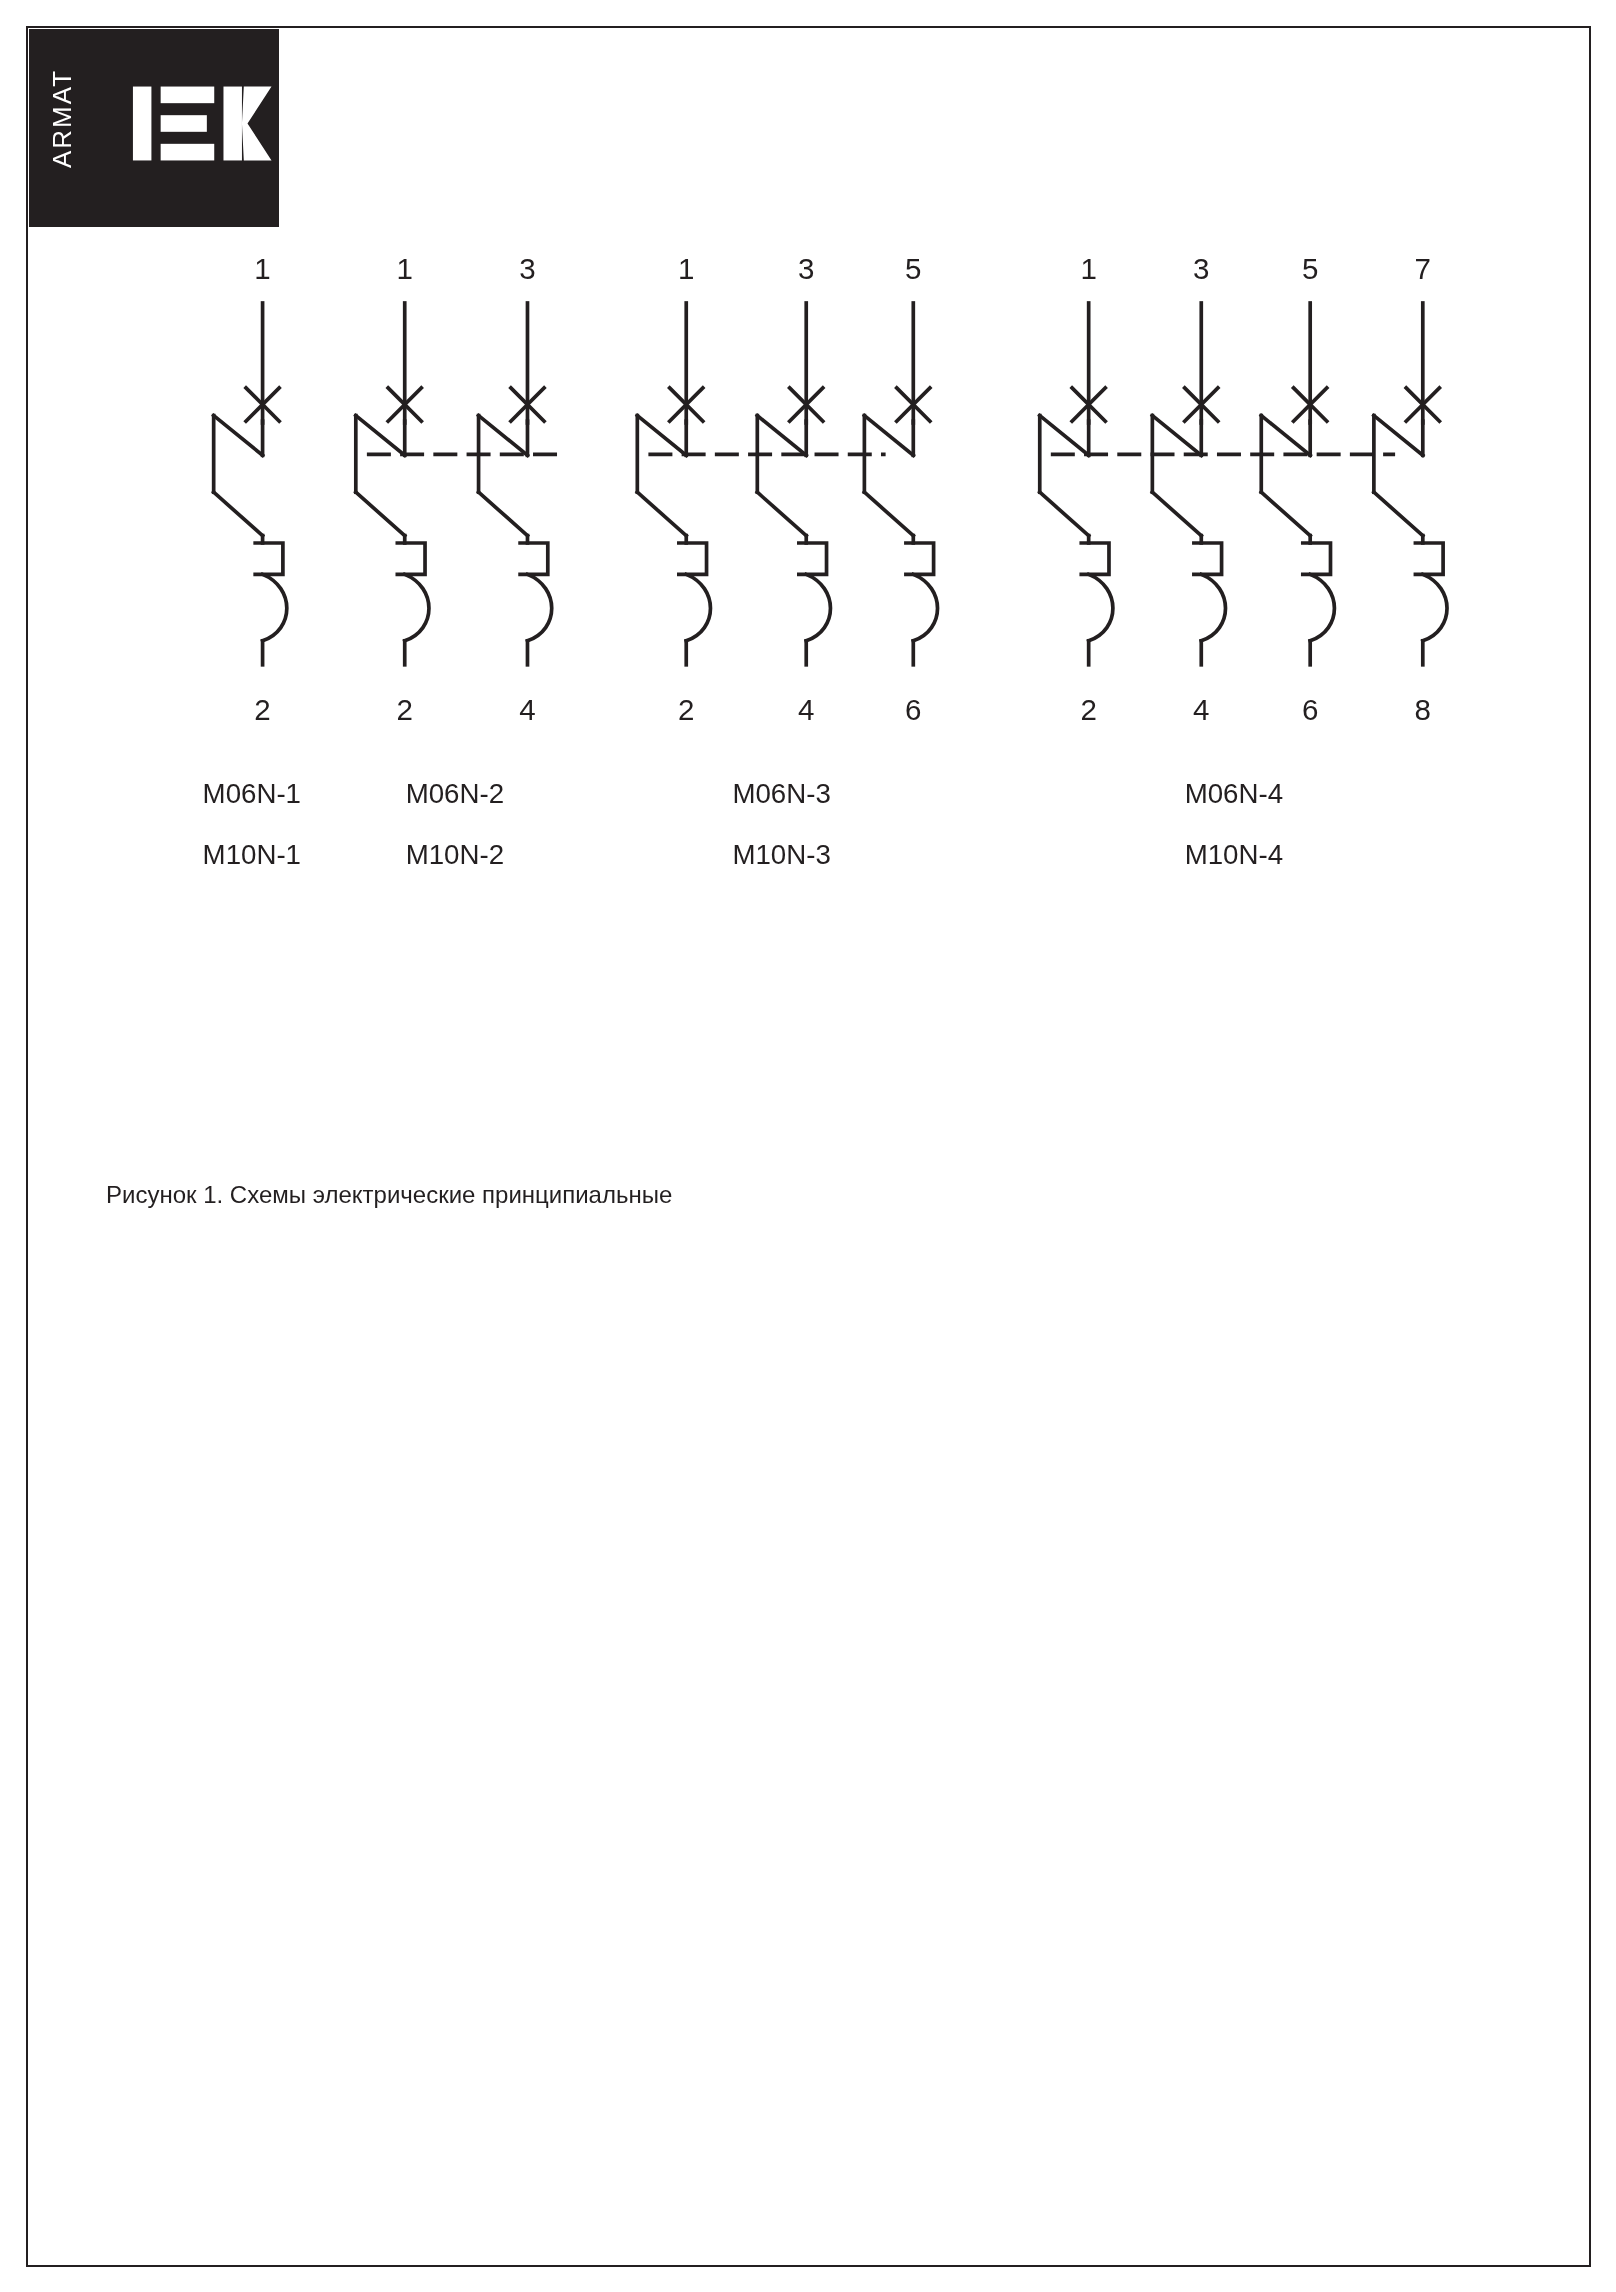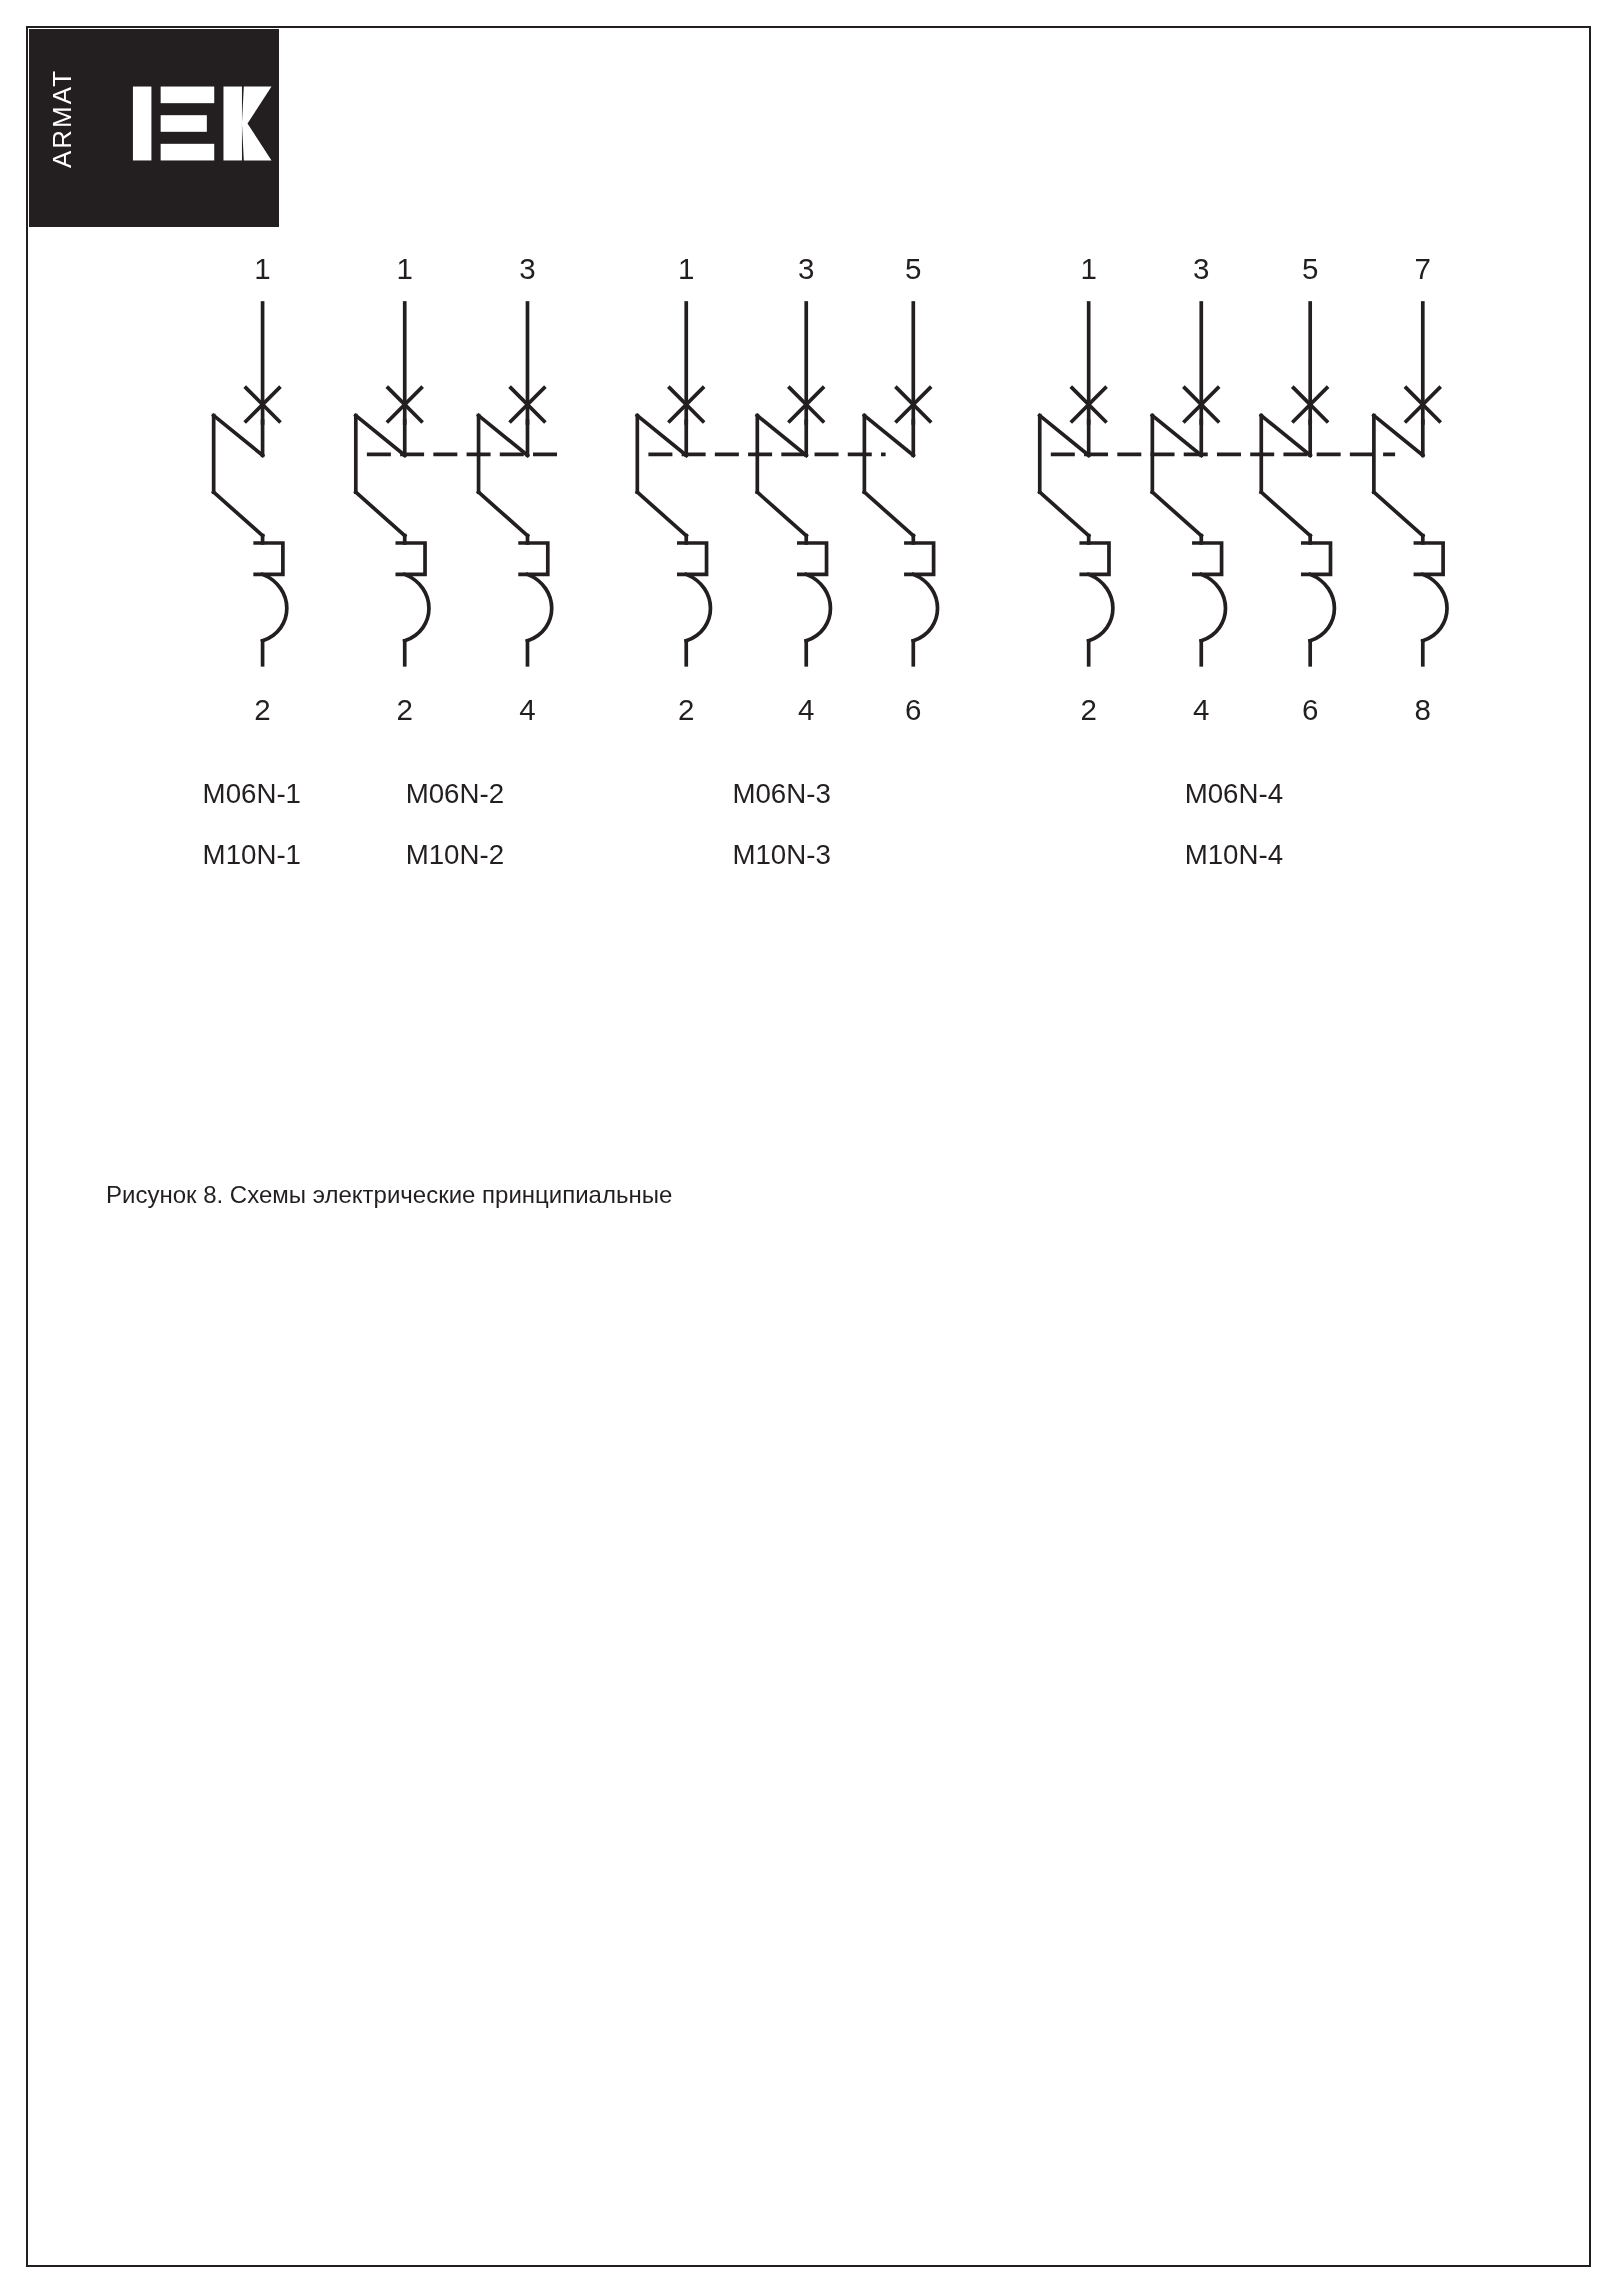--- a/index.html
+++ b/index.html
@@ -295,14 +295,14 @@
 
       <text class="svg-name" x="762" y="620">M06N-3</text>
       <text class="svg-name" x="762" y="686">M10N-3</text>
 
       <text class="svg-name" x="1252" y="620">M06N-4</text>
       <text class="svg-name" x="1252" y="686">M10N-4</text>
     </g>
   </svg>
 </div>
 
-<div class="caption">Рисунок 8. Схемы электрические принципиальные</div>
+<div class="caption">Рисунок 1. Схемы электрические принципиальные</div>
 
 
 </body></html>

